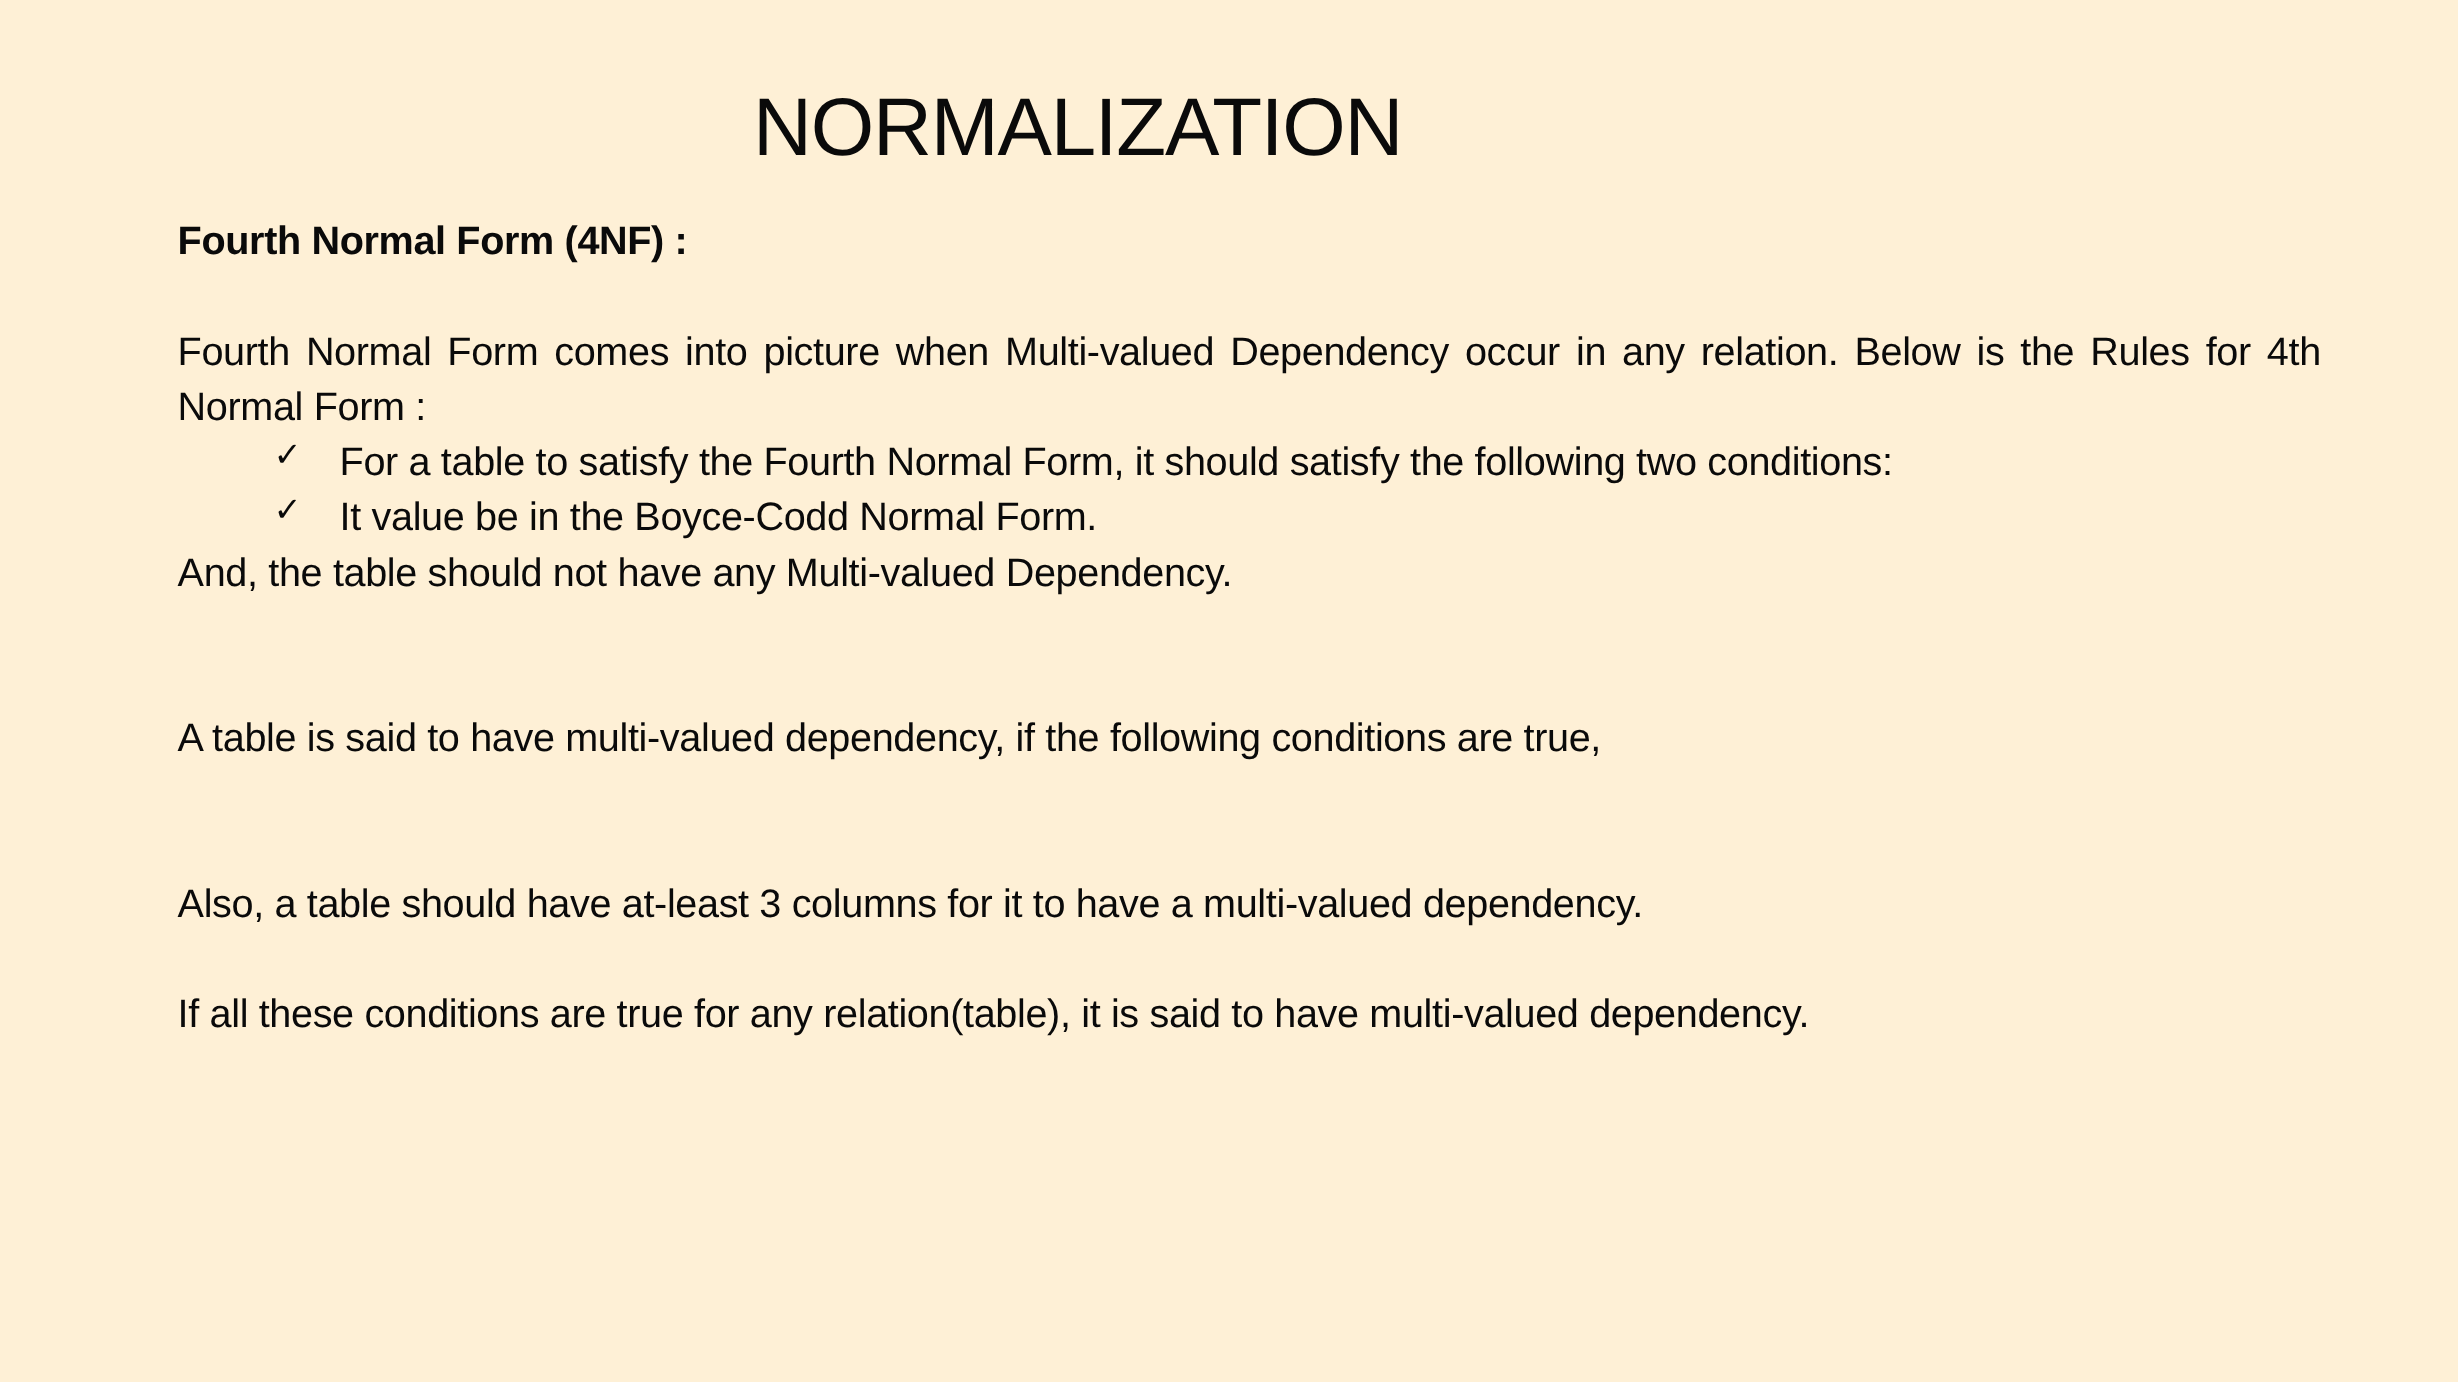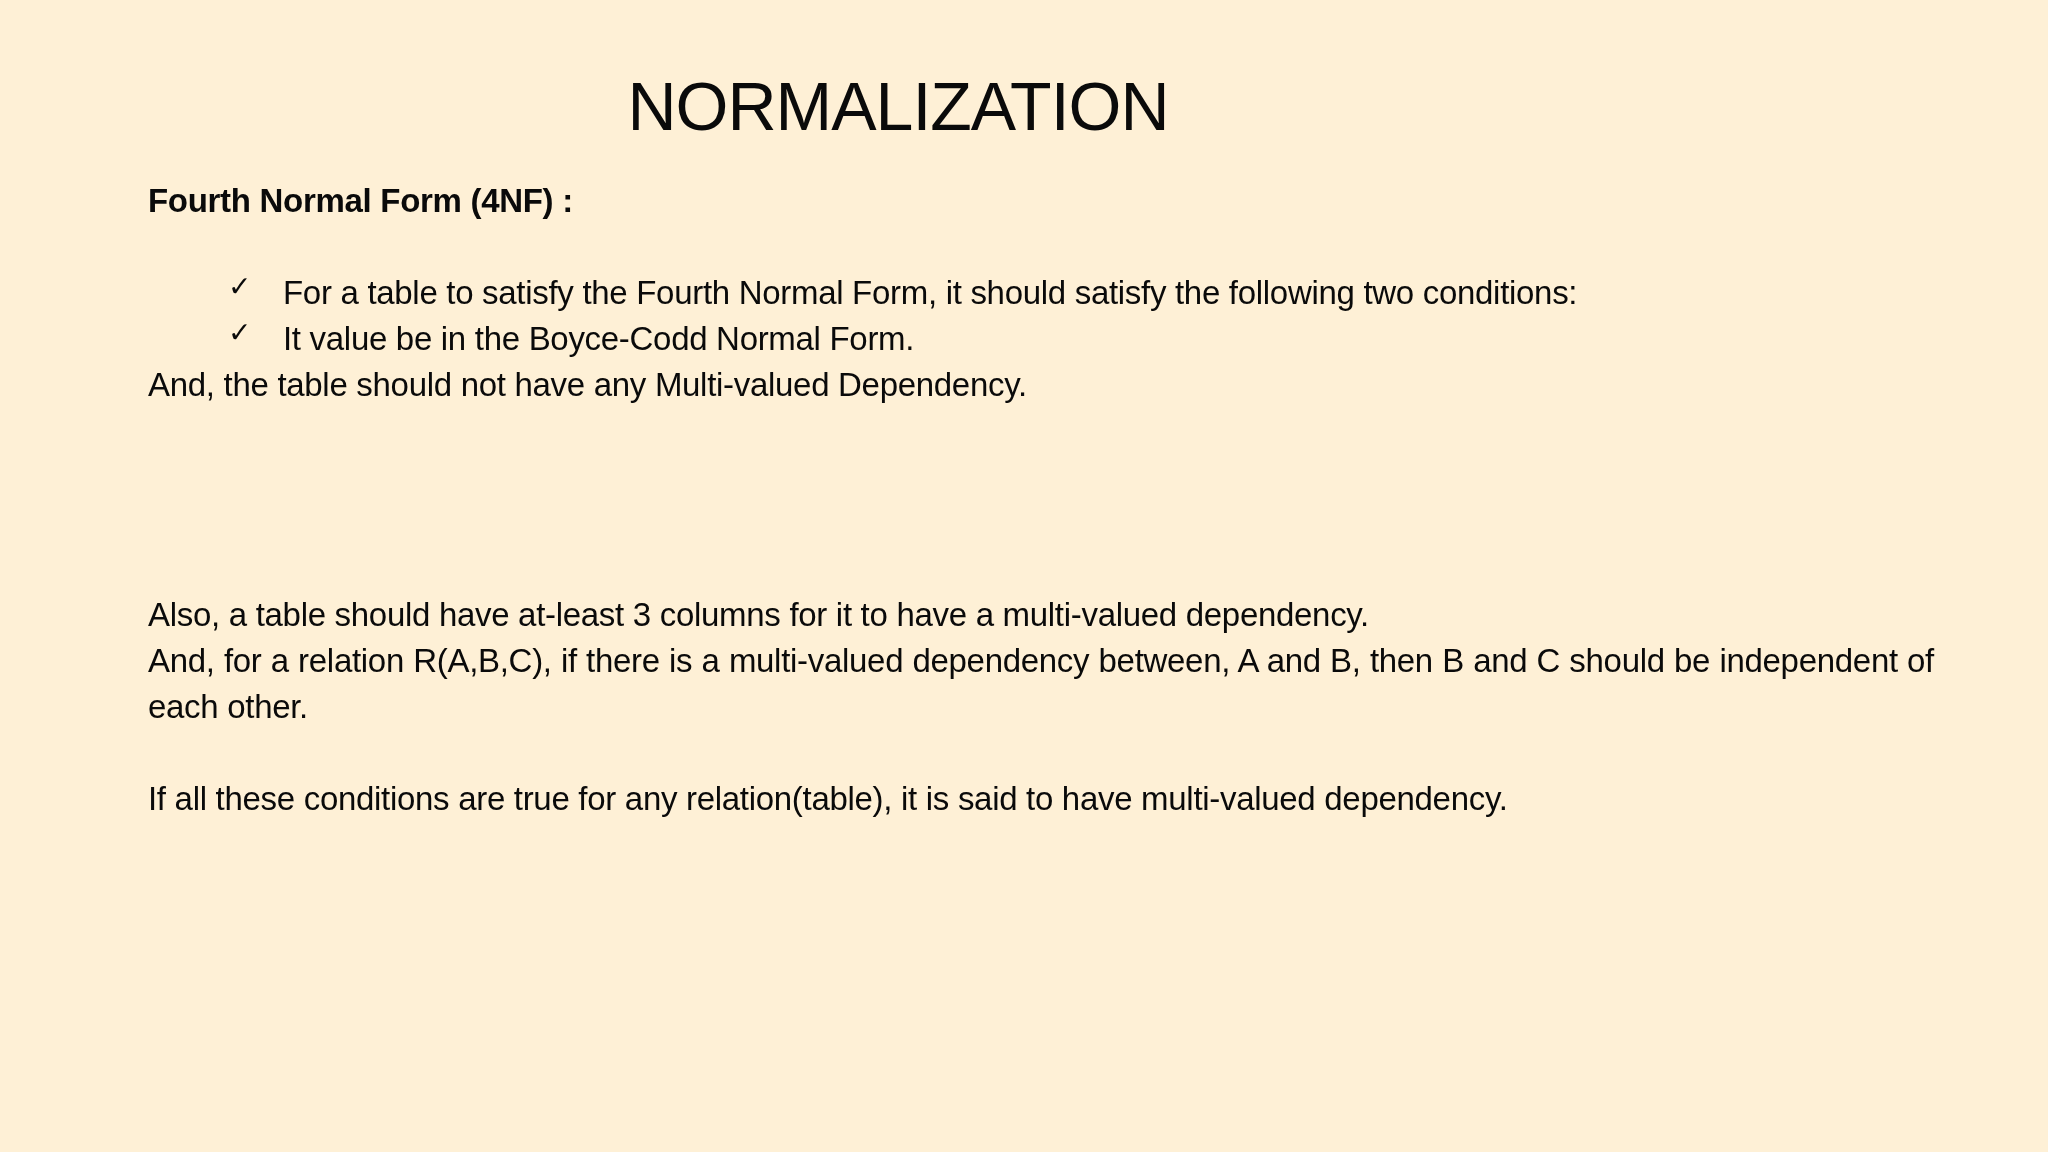--- a/index.html
+++ b/index.html
@@ -71,35 +71,36 @@
   </style>
 </head>
 <body>
 
 <div class="slide">
   <h1 class="title">NORMALIZATION</h1>
 
   <div class="body">
     <p class="bold">Fourth Normal Form (4NF) :</p>
     <div class="blank"></div>
+    <p>Fourth Normal Form comes into picture when Multi-valued Dependency occur in any relation. Below is the Rules for 4th Normal Form :</p>
 
     <ul class="check-list">
       <li class="check-item">
         <span class="check-icon">✓</span>
         <span>For a table to satisfy the Fourth Normal Form, it should satisfy the following two conditions:</span>
       </li>
       <li class="check-item">
         <span class="check-icon">✓</span>
         <span>It value be in the Boyce-Codd Normal Form.</span>
       </li>
     </ul>
 
     <p>And, the table should not have any Multi-valued Dependency.</p>
     <div class="blank"></div>
     <div class="blank"></div>
+    <p>A table is said to have multi-valued dependency, if the following conditions are true,</p>
     <div class="blank"></div>
     <div class="blank"></div>
     <p>Also, a table should have at-least 3 columns for it to have a multi-valued dependency.</p>
-    <p>And, for a relation R(A,B,C), if there is a multi-valued dependency between, A and B, then B and C should be independent of each other.</p>
     <div class="blank"></div>
     <p>If all these conditions are true for any relation(table), it is said to have multi-valued dependency.</p>
   </div>
 </div>
 
 </body></html>

